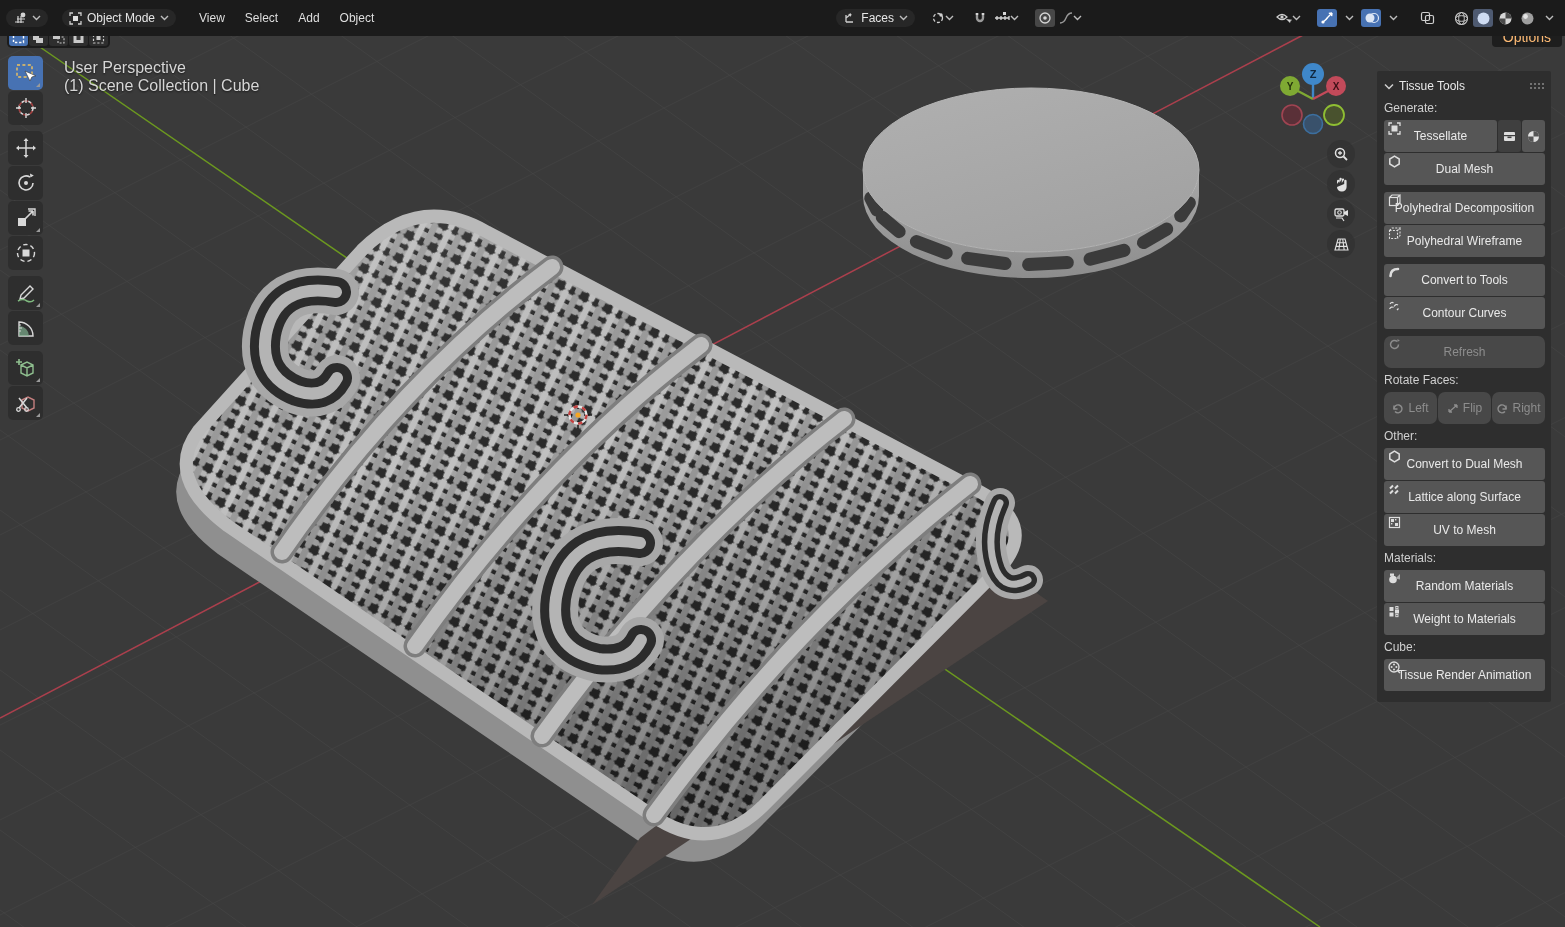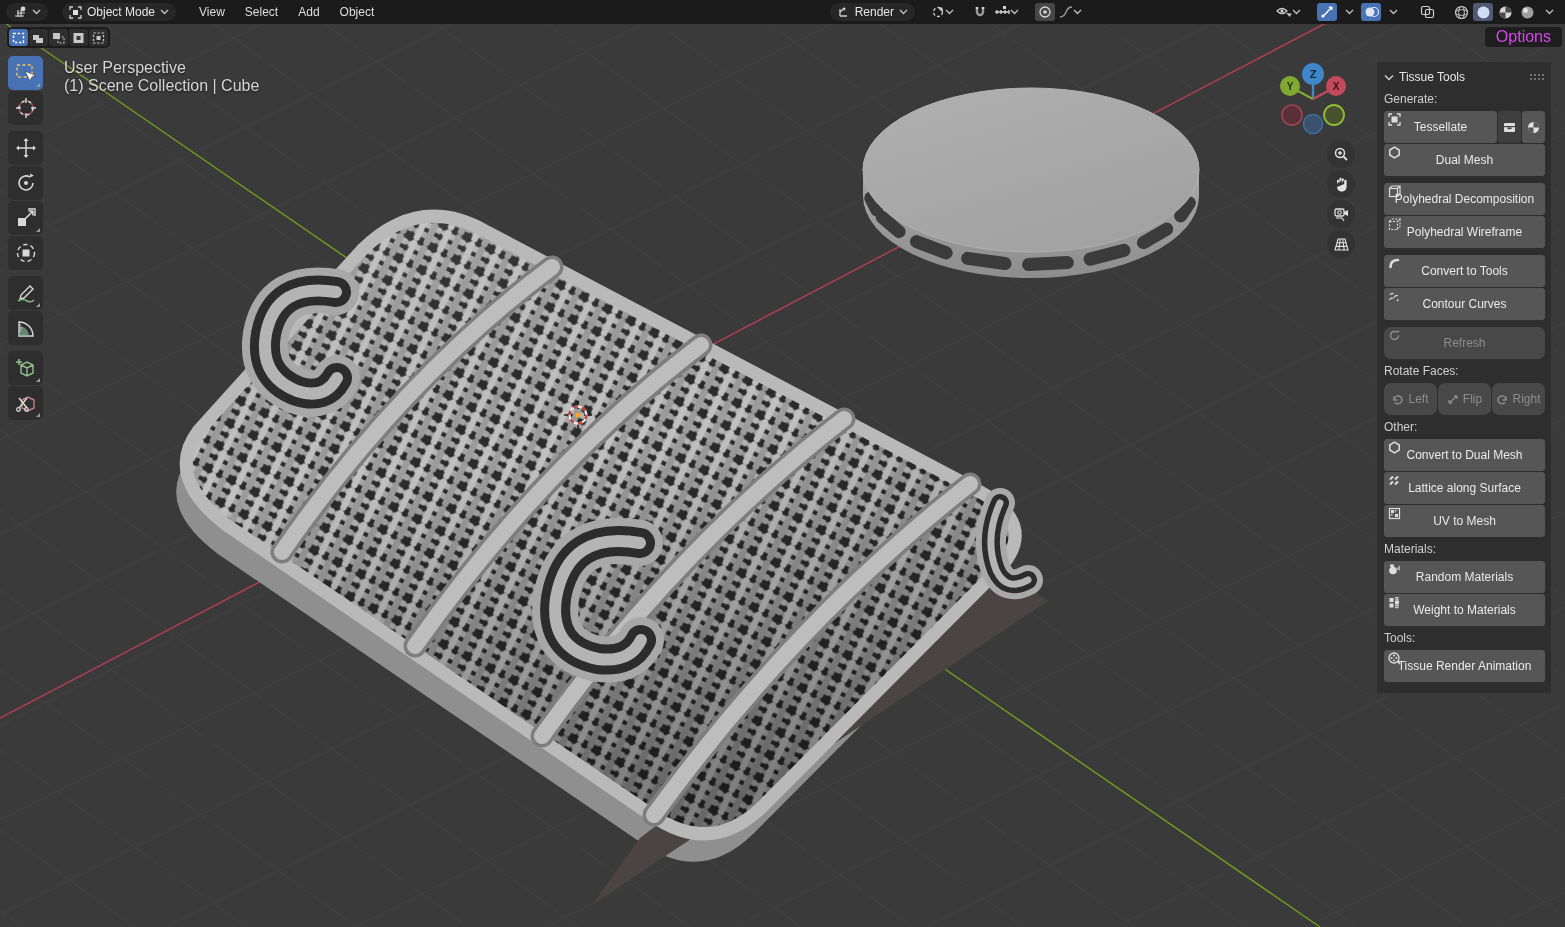--- a/index.html
+++ b/index.html
@@ -5,57 +5,57 @@
   :root{
     --accent:#4772b3; --header:#1b1b1b; --vp:#3a3a3a; --panel:#2e2e2e;
     --btn:#565656; --btn-dis:#484848; --txt:#e6e6e6; --lbl:#d2d2d2;
   }
   *{box-sizing:border-box; margin:0; padding:0;}
   body{width:1565px;height:927px;overflow:hidden;background:#222;
        font-family:"Liberation Sans",sans-serif;-webkit-font-smoothing:antialiased;}
   #stage{position:relative;width:1565px;height:927px;overflow:hidden;background:var(--vp);}
   #scene{position:absolute;left:0;top:0;}
   
-  #topbar{position:absolute;left:0;top:0;width:1565px;height:24px;background:var(--header);
+  #topbar{position:absolute;left:0;top:0;width:1565px;height:36px;background:var(--header);
           display:flex;align-items:center;padding:0 6px;color:var(--txt);font-size:12px;z-index:30;}
   .hgroup{display:flex;align-items:center;gap:2px;}
   .pill{display:flex;align-items:center;gap:5px;background:#272727;border-radius:9px;
         padding:2px 7px;height:18px;cursor:default;}
   .tile{display:flex;align-items:center;justify-content:center;height:18px;min-width:20px;
         border-radius:3px;padding:0 2px;}
   .tile.on{background:var(--accent);}
   .menu{padding:0 9px;color:#dfdfdf;}
   .chv{width:9px;height:6px;flex:0 0 auto;}
   .chv path{stroke:#bdbdbd;stroke-width:1.4;fill:none;}
   .sp{width:10px;}
   
   #modebox{position:absolute;left:7px;top:27px;display:flex;gap:1px;background:#1c1c1c;
            border-radius:5px;padding:2px;z-index:25;}
   .mtile{width:19px;height:17px;border-radius:3px;display:flex;align-items:center;justify-content:center;background:#2e2e2e;}
   .mtile.on{background:var(--accent);}
-  #optionsbtn{position:absolute;right:3px;top:27px;height:20px;background:#1e1e1e;color:#d946ef;
-              border:none;border-radius:4px;padding:0 11px;font-size:16px;z-index:25;font-family:inherit;}
+  #optionsbtn{position:absolute;right:3px;top:27px;height:20px;background:#1e1e1e;color:#fdba74;
+              border:none;border-radius:4px;padding:0 11px;font-size:14px;z-index:25;font-family:inherit;}
   
   #vptext{position:absolute;left:64px;top:59px;color:#d6d6d6;font-size:16px;line-height:18px;
           text-shadow:0 1px 2px rgba(0,0,0,.6);z-index:10;}
   
   #toolbar{position:absolute;left:8px;top:56px;display:flex;flex-direction:column;z-index:20;}
   .tbtn{width:35px;height:34px;margin-bottom:1px;background:#2e2e2e;border:none;border-radius:5px;
         display:flex;align-items:center;justify-content:center;position:relative;}
   .tbtn.on{background:var(--accent);}
   .tbtn .corner{position:absolute;right:3px;bottom:3px;width:0;height:0;
         border-left:4px solid transparent;border-bottom:4px solid #9a9a9a;}
   .tgap{height:5px;}
   
   #navcol{position:absolute;left:1327px;top:140px;display:flex;flex-direction:column;gap:2px;z-index:15;}
   .nbtn{width:28px;height:28px;border-radius:50%;background:rgba(46,46,46,.62);border:none;
         display:flex;align-items:center;justify-content:center;}
   #gizmo{position:absolute;left:1258px;top:48px;z-index:15;}
   
-  #npanel{position:absolute;left:1377px;top:62px;width:174px;background:rgba(45,45,45,.97);
+  #npanel{position:absolute;left:1377px;top:71px;width:174px;background:rgba(45,45,45,.97);
           padding:5px 6px 10px 7px;z-index:20;color:var(--lbl);font-size:12px;border-radius:2px;}
   .p-head{display:flex;align-items:center;gap:5px;height:20px;margin-bottom:4px;}
   .p-title{color:#e8e8e8;}
   .p-grip{margin-left:auto;}
   .p-label{height:16px;margin:5px 0 3px;color:#d0d0d0;}
   .row{display:flex;gap:1px;margin-bottom:1px;}
   .btn{position:relative;height:18px;background:var(--btn);border:none;border-radius:3px;
        color:#e9e9e9;font-size:12px;font-family:inherit;width:100%;display:flex;
        align-items:center;justify-content:center;padding:16px 4px;}
   .btn .bicon{position:absolute;left:4px;top:2px;display:flex;}
@@ -240,21 +240,21 @@
   </div>
 
   <div style="flex:1"></div>
 
   <div class="hgroup" style="margin-right:190px;">
     <div class="pill">
       <svg width="13" height="13" viewBox="0 0 13 13">
         <path d="M3 10 L3 3 M3 10 L10 10 M3 6 L8 2" stroke="#cfcfcf" stroke-width="1.3" fill="none"></path>
         <path d="M8 2 l-2.4 .6 M8 2 l-.6 2.4" stroke="#cfcfcf" stroke-width="1.1"></path>
       </svg>
-      <span>Render</span>
+      <span>Faces</span>
       <svg class="chv" viewBox="0 0 9 6">
             <path d="M1 1 L4.5 4.5 L8 1"></path>
           </svg>
     </div>
     <span class="sp"></span>
     <div class="tile">
       <svg width="14" height="14" viewBox="0 0 14 14">
         <circle cx="7" cy="7" r="4.5" fill="none" stroke="#cfcfcf" stroke-width="1.3" stroke-dasharray="3 2"></circle>
         <circle cx="10" cy="4" r="1.7" fill="#cfcfcf"></circle>
       </svg>
@@ -728,21 +728,21 @@
               <rect x="1.5" y="7.5" width="4" height="4" fill="#ddd"></rect>
               <rect x="7" y="4.5" width="4" height="4" fill="#ddd"></rect>
               <rect x="7.8" y="1.5" width="2.2" height="2.2" fill="none" stroke="#ddd" stroke-width="0.9"></rect>
               <rect x="7.8" y="9.5" width="2.2" height="2.2" fill="none" stroke="#ddd" stroke-width="0.9"></rect>
             </svg>
       </span>
       <span>Weight to Materials</span>
     </button>
   </div>
 
-  <div class="p-label">Tools:</div>
+  <div class="p-label">Cube:</div>
   <div class="row">
     <button class="btn">
       <span class="bicon">
         <svg width="13" height="13" viewBox="0 0 13 13">
               <circle cx="6" cy="6" r="5" fill="none" stroke="#ddd" stroke-width="1.3"></circle>
               <circle cx="6" cy="3.6" r="1" fill="#ddd"></circle>
               <circle cx="3.6" cy="6" r="1" fill="#ddd"></circle>
               <circle cx="8.4" cy="6" r="1" fill="#ddd"></circle>
               <circle cx="6" cy="8.4" r="1" fill="#ddd"></circle>
               <path d="M9.5 9.5 L12 12" stroke="#ddd" stroke-width="1.5"></path>

